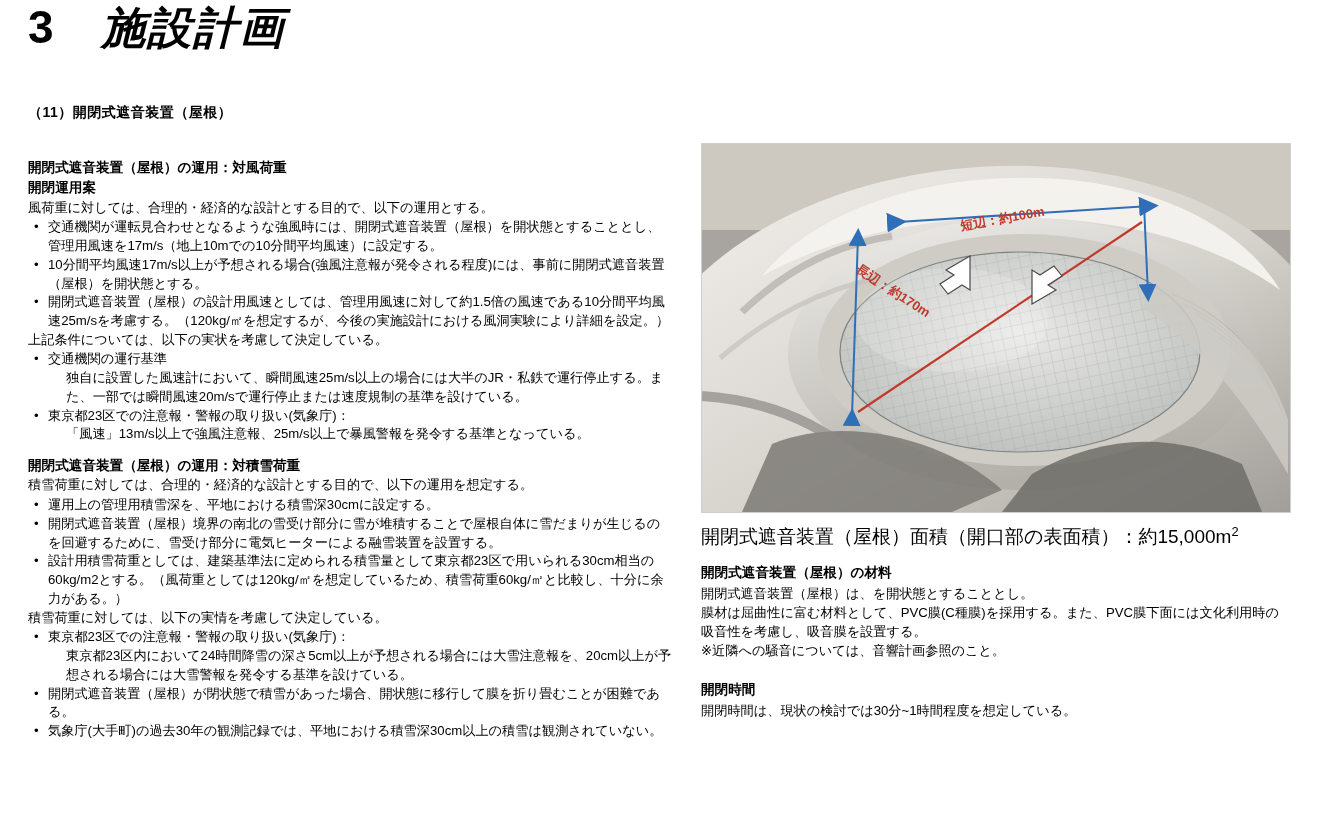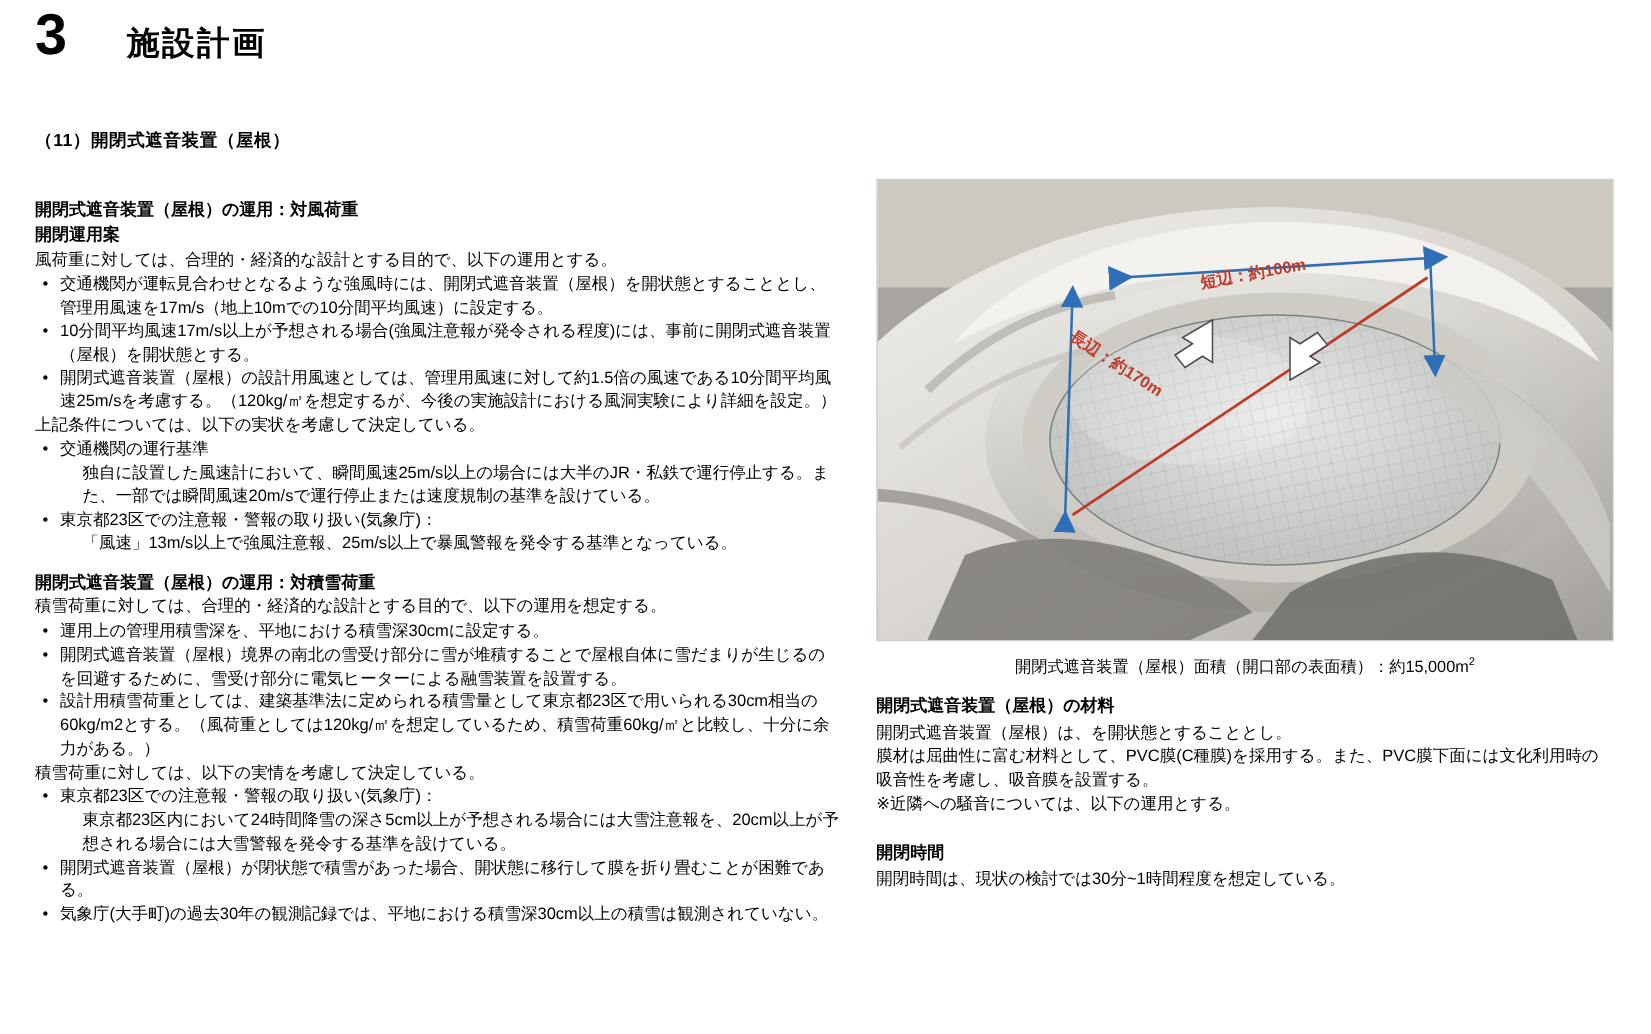--- a/index.html
+++ b/index.html
@@ -30,24 +30,25 @@
     align-items: baseline;
     gap: 48px;
   }
   .chapter-num {
     font-size: 46px;
     font-weight: 700;
     line-height: 1;
     letter-spacing: 0;
   }
   .chapter-title {
-    font-size: 26px;
+    font-size: 44px;
     font-weight: 700;
     line-height: 1;
     letter-spacing: 2px;
+    font-style: italic;
   }
 
   
   .section-heading {
     position: absolute;
     left: 28px;
     top: 104px;
     font-size: 14px;
     font-weight: 700;
     letter-spacing: 0.5px;
@@ -109,22 +110,21 @@
   .figure-box {
     width: 588px;
     height: 368px;
     border: 1px solid #cfcfcf;
     position: relative;
     overflow: hidden;
     background: linear-gradient(160deg, #d9d5cd 0%, #bdb9b1 35%, #8e8b86 70%, #6e6c68 100%);
   }
   .figure-caption {
     margin-top: 10px;
-    font-size: 13px;
-    text-align: center;
+    font-size: 19px;
   }
 
   .mat-block {
     margin-top: 12px;
   }
   .mat-block h4, .time-block h4 {
     font-size: 13.6px;
     font-weight: 700;
     margin: 0 0 1px 0;
   }
@@ -291,21 +291,21 @@
     </div>
 
     <div class="figure-caption">
       <span>開閉式遮音装置（屋根）面積（開口部の表面積）：約15,000m</span><sup>2</sup>
     </div>
 
     <div class="mat-block">
       <h4>開閉式遮音装置（屋根）の材料</h4>
       <p>開閉式遮音装置（屋根）は、を開状態とすることとし。</p>
       <p>膜材は屈曲性に富む材料として、PVC膜(C種膜)を採用する。また、PVC膜下面には文化利用時の吸音性を考慮し、吸音膜を設置する。</p>
-      <p>※近隣への騒音については、以下の運用とする。</p>
+      <p>※近隣への騒音については、音響計画参照のこと。</p>
     </div>
 
     <div class="time-block">
       <h4>開閉時間</h4>
       <p>開閉時間は、現状の検討では30分~1時間程度を想定している。</p>
     </div>
 
   </div>
 
 </div>

